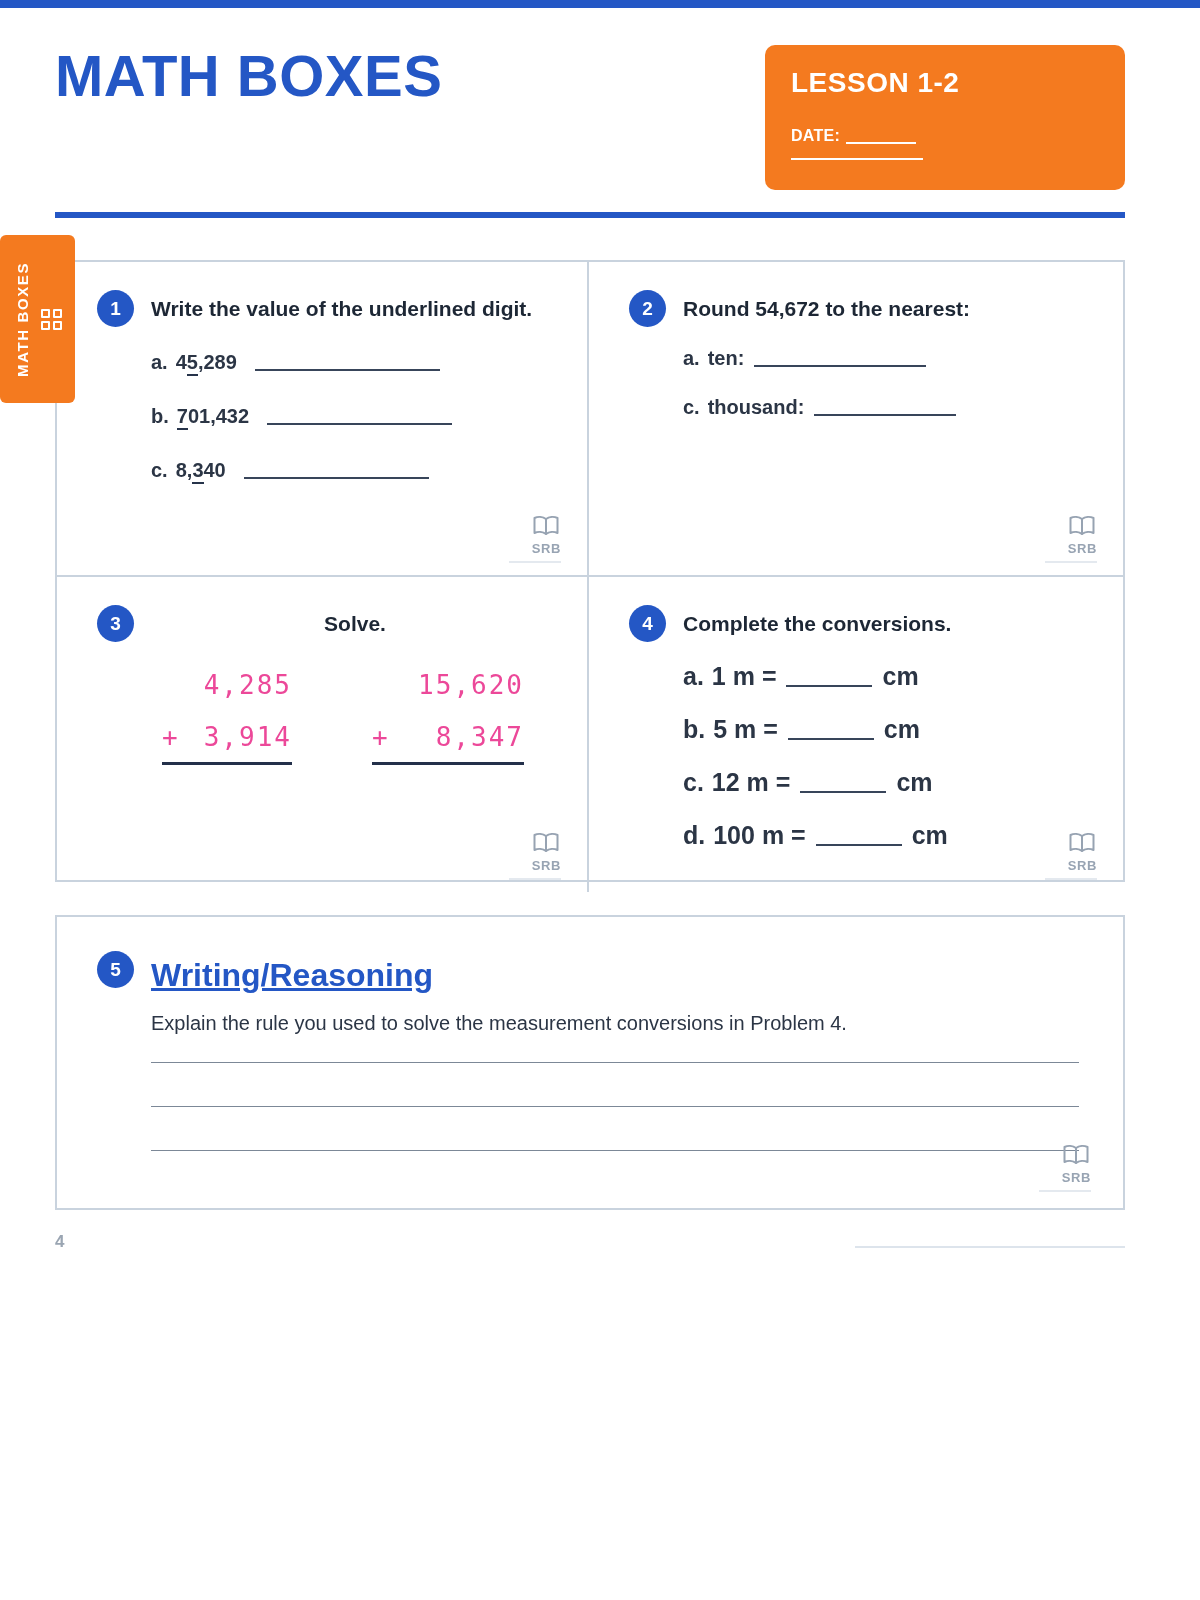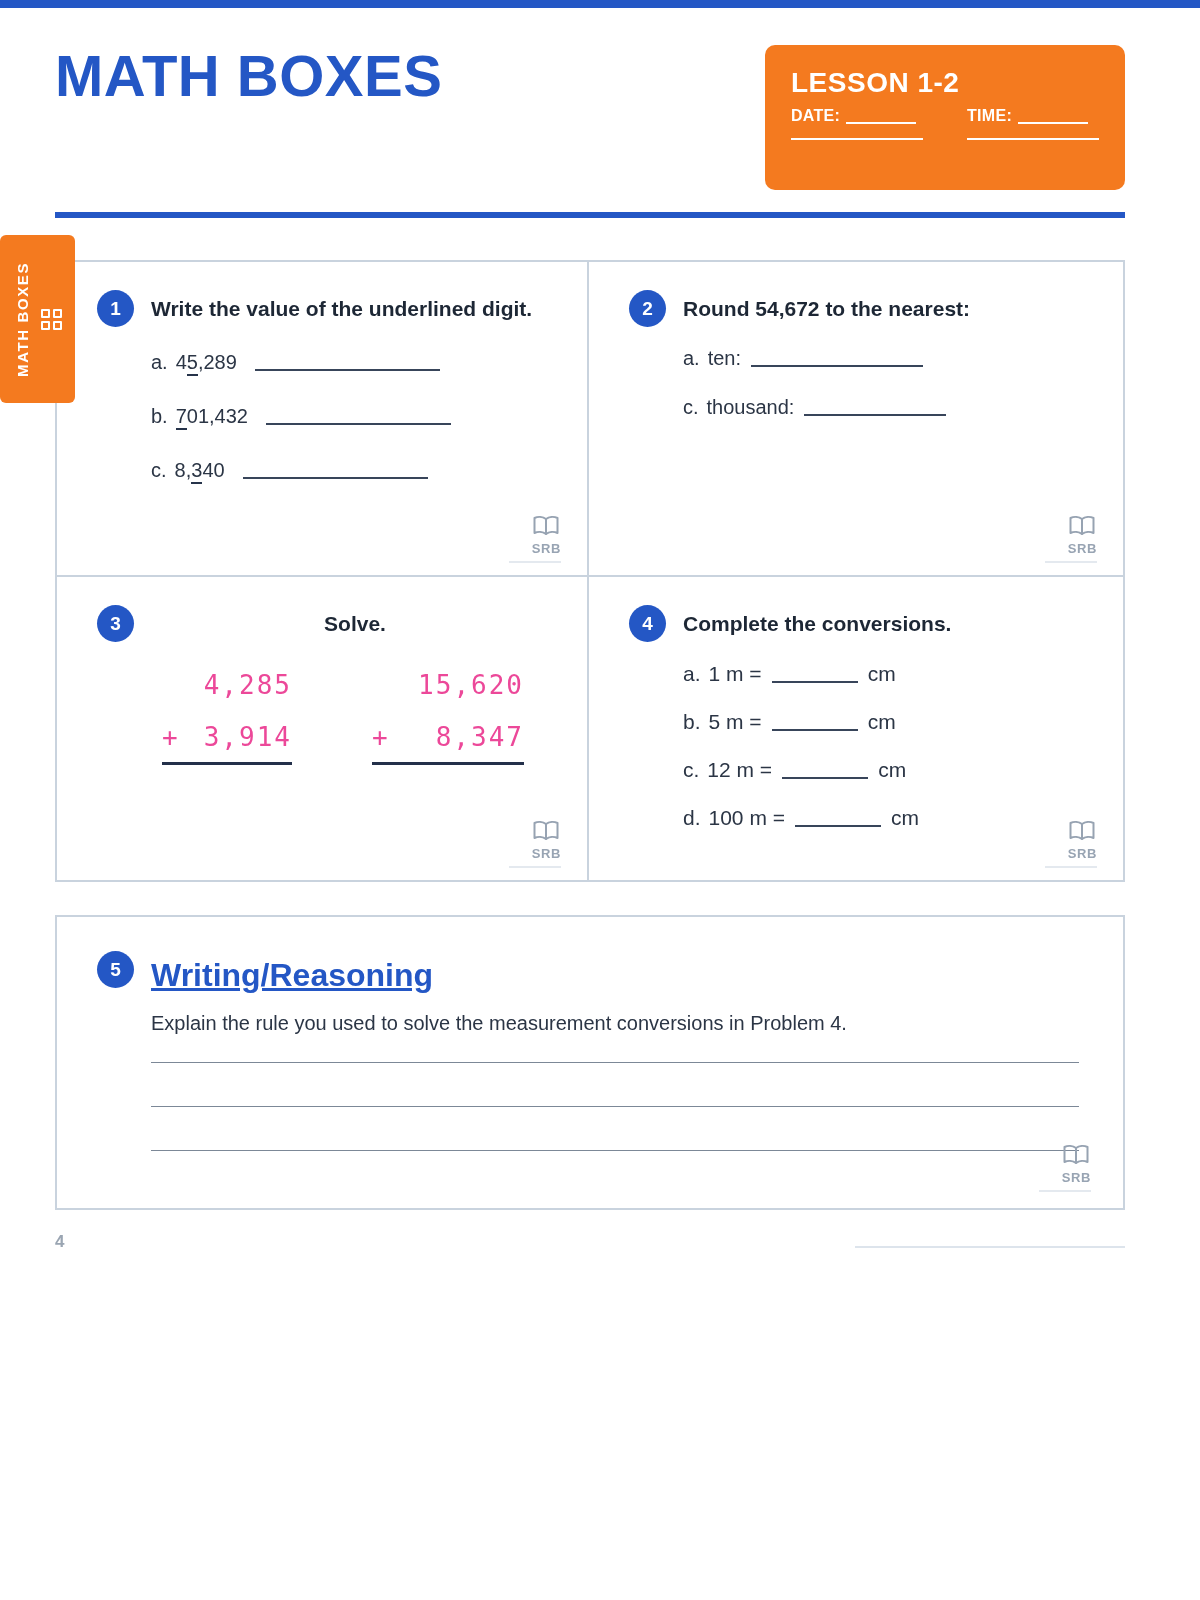--- a/index.html
+++ b/index.html
@@ -8,21 +8,21 @@
   *{box-sizing:border-box;}
   html,body{margin:0;padding:0;background:#fff;}
   body{font-family:"Liberation Sans",sans-serif;color:#253243;}
   .page{position:relative;width:1200px;height:1600px;background:#fff;overflow:hidden;}
   .topbar{position:absolute;left:0;top:0;width:100%;height:8px;background:var(--blue);}
 
   .title{position:absolute;left:55px;top:42px;font-size:58px;font-weight:800;color:var(--blue);letter-spacing:0.5px;}
 
   .lesson-box{position:absolute;left:765px;top:45px;width:360px;height:145px;background:var(--orange);border-radius:10px;padding:22px 26px;color:#fff;}
   .lesson-title{font-size:28px;font-weight:700;letter-spacing:0.5px;}
-  .lesson-row{display:flex;gap:44px;margin-top:8px;}
+  .lesson-row{display:flex;gap:44px;margin-top:28px;flex-direction:column;}
   .lesson-field{font-size:16px;font-weight:700;letter-spacing:0.3px;}
   .lf-blank{display:inline-block;width:70px;height:1em;border-bottom:2px solid #fff;margin-left:6px;vertical-align:-3px;}
   .lf-line{width:132px;border-bottom:2px solid #fff;margin-top:13px;}
 
   .divider{position:absolute;left:55px;top:212px;width:1070px;height:6px;background:var(--blue);}
 
   .side-tab{position:absolute;left:0;top:235px;width:75px;height:168px;background:var(--orange);border-radius:6px;display:flex;align-items:center;justify-content:center;gap:10px;z-index:5;}
   .tab-text{writing-mode:vertical-rl;transform:rotate(180deg);color:#fff;font-weight:700;font-size:15px;letter-spacing:1.6px;white-space:nowrap;}
   .tab-grid{display:grid;grid-template-columns:9px 9px;grid-template-rows:9px 9px;gap:3px;}
   .tab-grid span{background:#fff;border-radius:1px;display:block;}
@@ -34,33 +34,33 @@
   .cell.c2{border-bottom:2px solid var(--border);}
   .cell.c3{border-right:2px solid var(--border);}
 
   .phead{display:flex;gap:17px;align-items:flex-start;}
   .pnum{flex:0 0 37px;width:37px;height:37px;border-radius:50%;background:var(--blue);color:#fff;font-weight:700;font-size:19px;display:flex;align-items:center;justify-content:center;margin-top:-2px;}
   .ptitle{font-size:21px;font-weight:700;color:#1d2735;line-height:1.4;padding-top:2px;}
   .c1 .ptitle{max-width:385px;}
   .c3 .ptitle{flex:1;text-align:center;}
   .p5 .ptitle{font-size:32px;color:var(--blue);padding-top:0;text-decoration:underline;}
 
-  .items{margin:24px 0 0 54px;}
+  .items{margin:24px 0 0 54px;font-weight:bold;}
   .item{font-size:20px;color:#2b3545;margin-bottom:31px;white-space:nowrap;}
   .item .lbl{margin-right:8px;}
   .u{border-bottom:2.5px solid #26334a;padding-bottom:1px;}
   .blank{display:inline-block;height:1em;border-bottom:2px solid #38455a;vertical-align:-2px;}
   .c1 .blank{width:185px;margin-left:18px;}
   .c2 .items{margin-top:20px;}
   .c2 .item{margin-bottom:26px;}
   .c2 .item:nth-child(1) .blank{width:172px;margin-left:10px;}
   .c2 .item:nth-child(2) .blank{width:142px;margin-left:10px;}
   .c2 .item:nth-child(3) .blank{width:140px;margin-left:10px;}
   .c4 .items{margin-top:20px;}
-  .c4 .item{margin-bottom:24px;font-size:21px;}
+  .c4 .item{margin-bottom:24px;font-size:25px;}
   .c4 .blank{width:86px;margin:0 10px;}
 
   .additions{display:flex;justify-content:center;gap:80px;margin-top:28px;padding-left:30px;}
   .addition{font-family:"DejaVu Sans Mono",monospace;font-size:26px;color:#ec4899;letter-spacing:2px;border-bottom:3px solid #23304a;padding-bottom:10px;}
   .addition.add1{width:130px;}
   .addition.add2{width:152px;}
   .add-top{text-align:right;}
   .add-bottom{display:flex;justify-content:space-between;margin-top:22px;}
 
   .srb{position:absolute;right:26px;bottom:12px;display:flex;flex-direction:column;align-items:flex-end;width:52px;padding-bottom:5px;border-bottom:2px solid #E4E9EF;}

